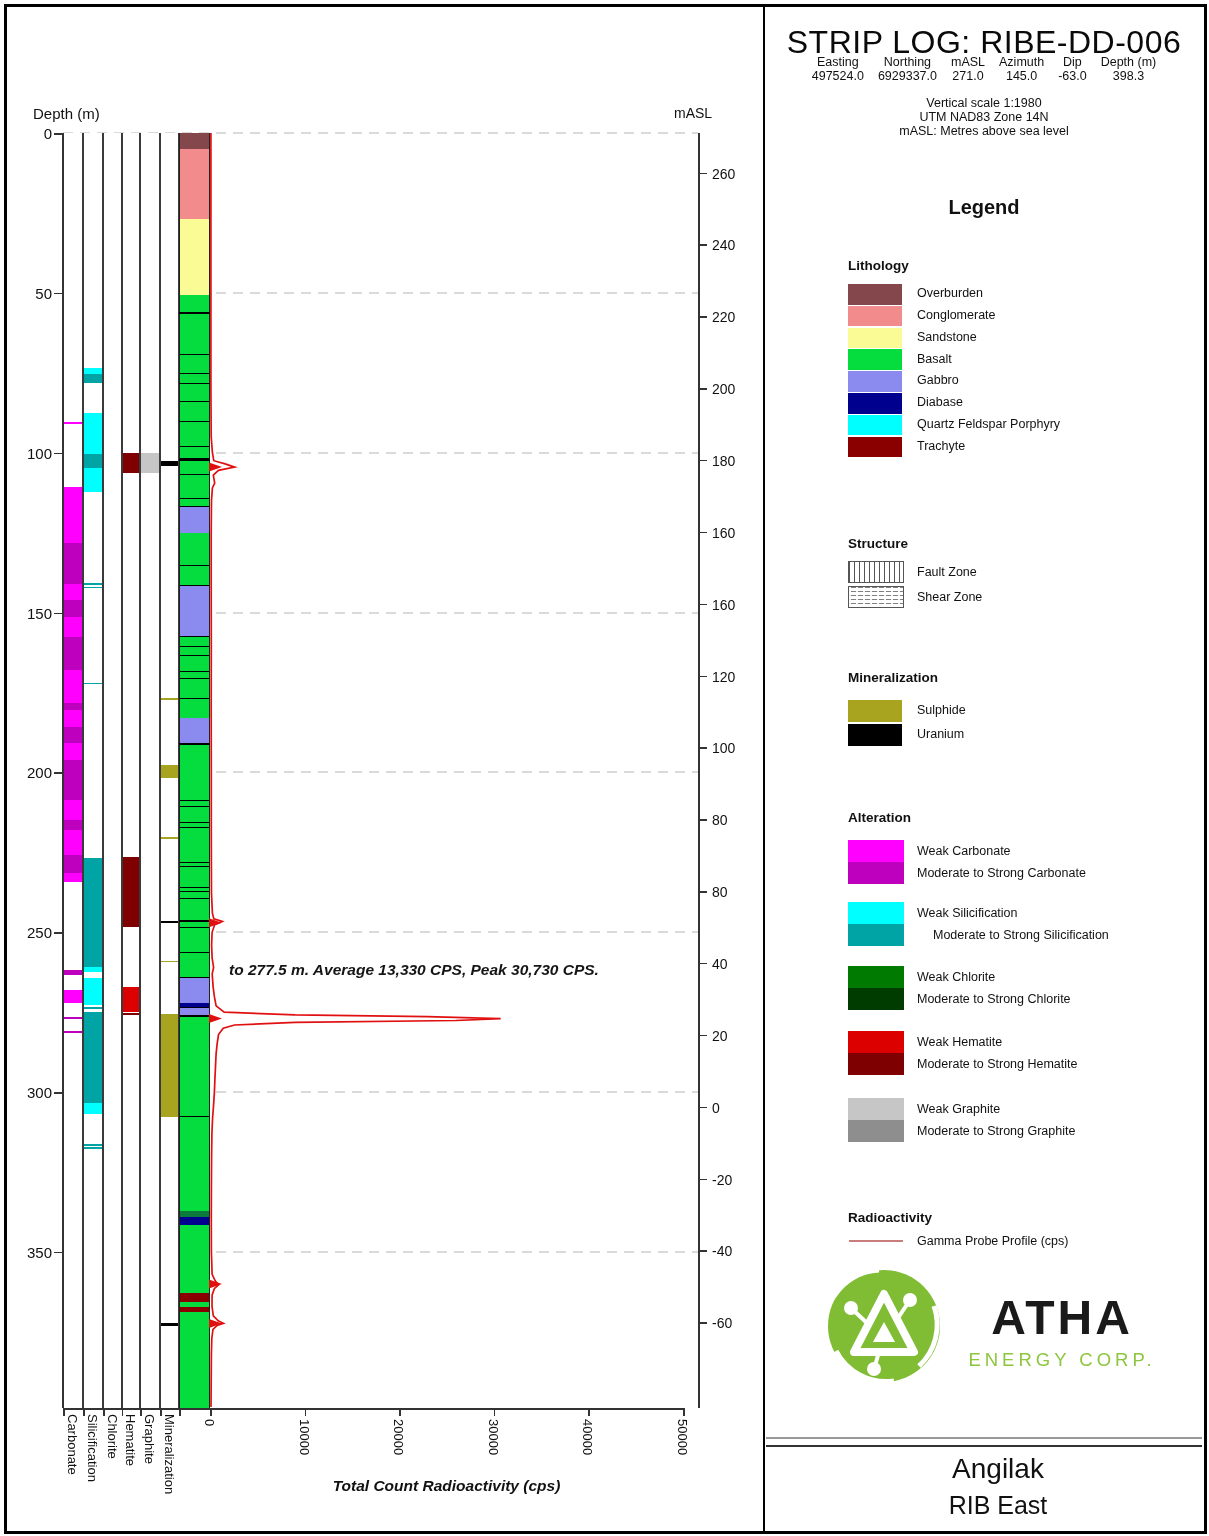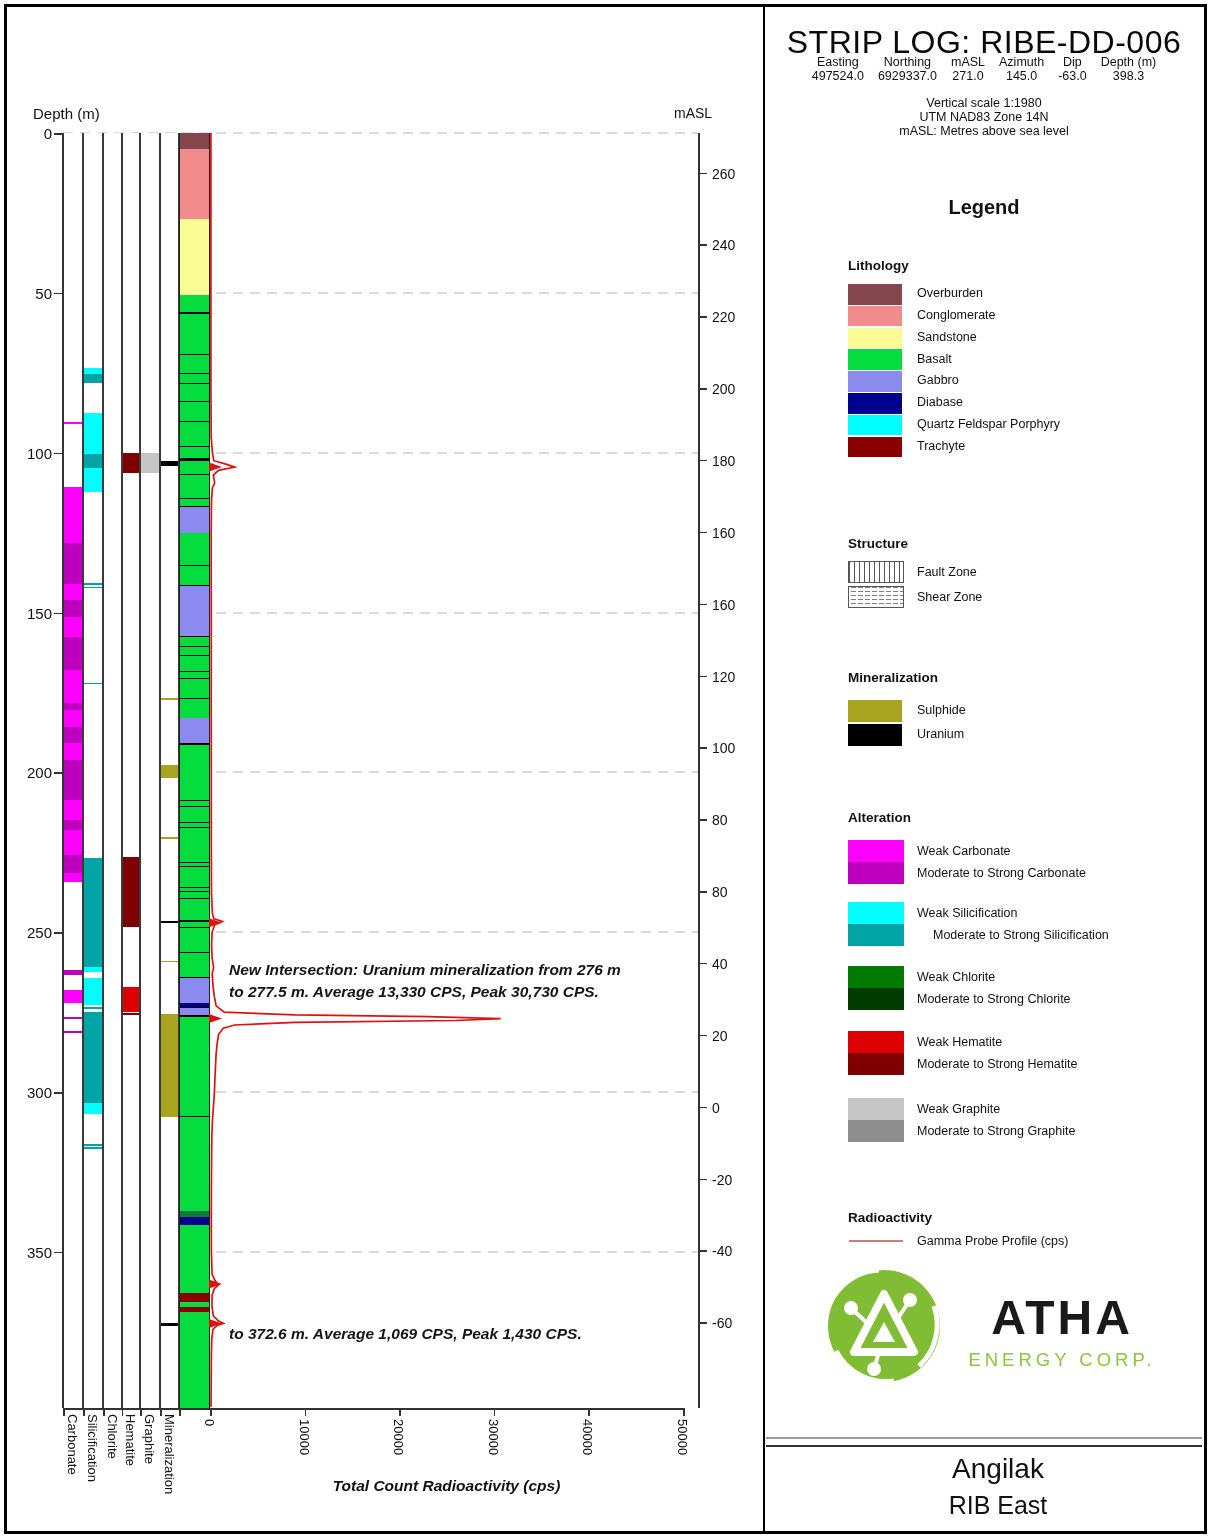--- a/index.html
+++ b/index.html
@@ -248,25 +248,23 @@
       <div class="rot" style="left: 595.4px; top: 1419px;">40000</div>
       <div class="tick" style="left: 683px; top: 1408px; width: 1.5px; height: 8px;"></div>
       <div class="rot" style="left: 690px; top: 1419px;">50000</div>
       <div class="rot" style="left: 80.15px; top: 1414px;">Carbonate</div>
       <div class="rot" style="left: 100.3px; top: 1414px;">Silicification</div>
       <div class="rot" style="left: 119.5px; top: 1414px;">Chlorite</div>
       <div class="rot" style="left: 137.85px; top: 1414px;">Hematite</div>
       <div class="rot" style="left: 157px; top: 1414px;">Graphite</div>
       <div class="rot" style="left: 176.5px; top: 1414px;">Mineralization</div>
       <div class="annot" style="left: 229px; top: 959px;">
-        <div>New Intersection: Uranium mineralization from 276 m</div>
         <div>to 277.5 m. Average 13,330 CPS, Peak 30,730 CPS.</div>
       </div>
       <div class="annot" style="left: 229px; top: 1323px;">
-        <div>to 372.6 m. Average 1,069 CPS, Peak 1,430 CPS.</div>
       </div>
     </div>
 
   <div id="right-panel">
     <div class="tb-title" style="top:24px;">STRIP LOG: RIBE-DD-006</div>
     <div class="tb-fields" style="top:55px;" id="tb-fields">
         <div class="tb-field">
           <div class="fl">Easting</div>
           <div class="fv">497524.0</div>
         </div>

